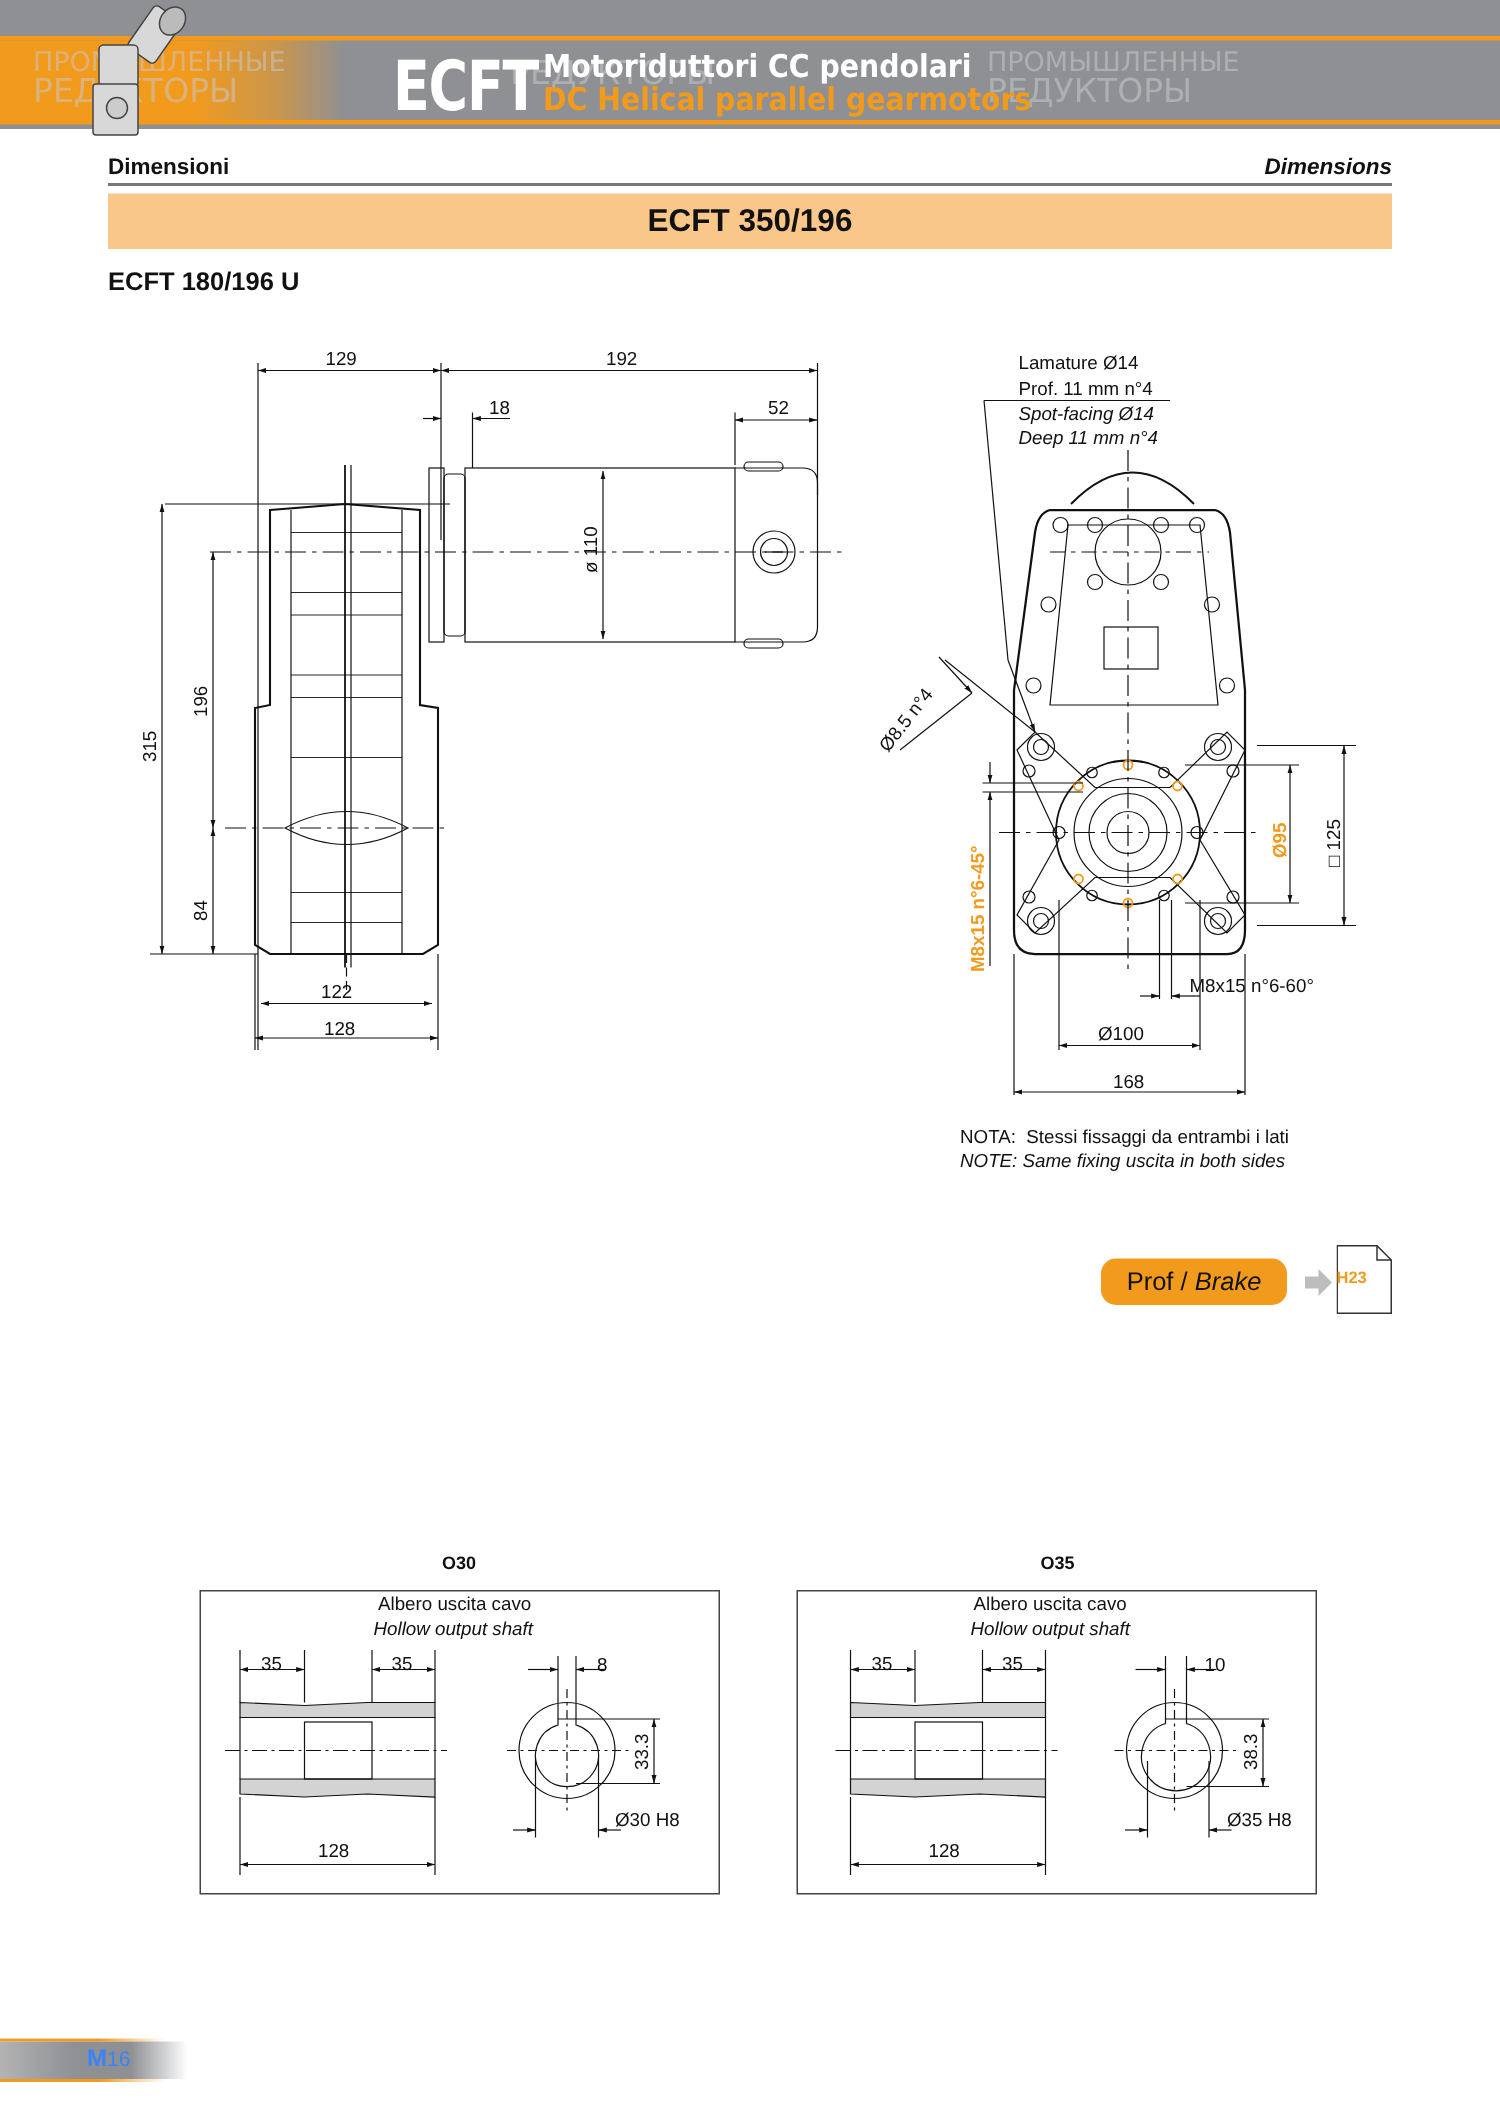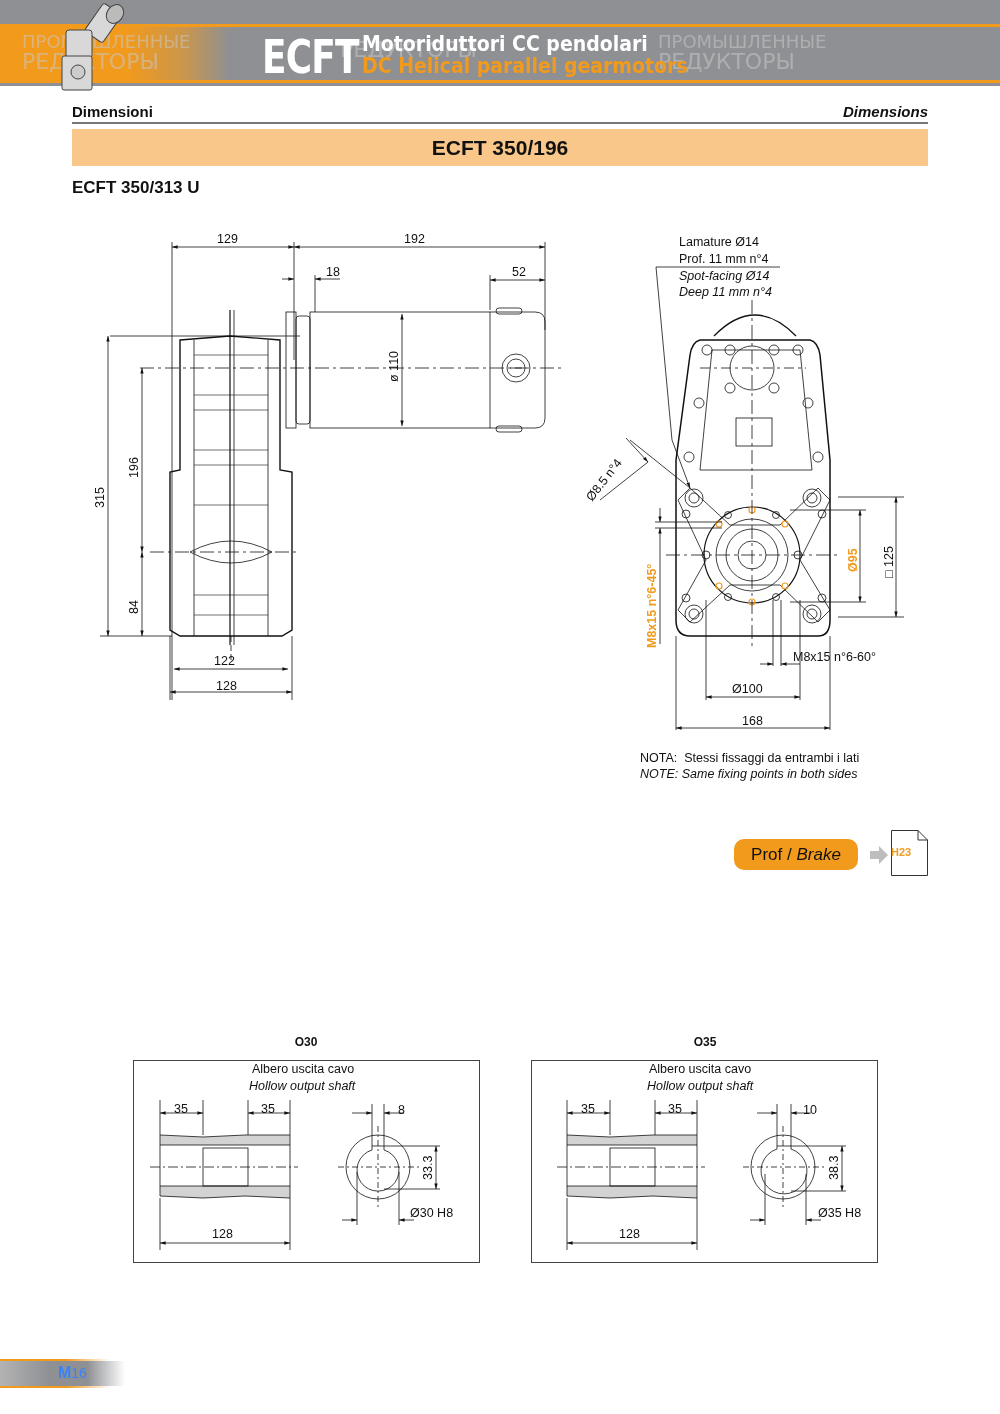--- a/index.html
+++ b/index.html
@@ -68,21 +68,21 @@
 </svg>
 
 <div class="abs hdr-code">ECFT</div>
 <div class="abs hdr-title-it">Motoriduttori CC pendolari</div>
 <div class="abs hdr-title-en">DC Helical parallel gearmotors</div>
 
 <div class="abs sec-it">Dimensioni</div>
 <div class="abs sec-en">Dimensions</div>
 <div class="abs sec-rule"></div>
 <div class="abs model-band">ECFT 350/196</div>
-<div class="abs variant">ECFT 350/313 U</div>
+<div class="abs variant">ECFT 180/196 U</div>
 
 <svg class="abs drawing" width="1000" height="800">
   <defs>
     <marker id="ar" viewBox="0 0 10 10" refX="10" refY="5" markerWidth="7" markerHeight="7" orient="auto-start-reverse">
         <path d="M0,2 L10,5 L0,8 z" fill="#111"></path>
       </marker>
   </defs>
   <g stroke="#111" stroke-width="0.8" fill="none">
 
     <line x1="172" y1="242" x2="172" y2="700"></line>
@@ -246,21 +246,21 @@
     <text transform="translate(857,572) rotate(-90)" fill="#f29a1c" font-weight="bold">Ø95</text>
     <text transform="translate(893,578) rotate(-90)">□ 125</text>
     <text x="793" y="661">M8x15 n°6-60°</text>
     <text x="732" y="693">Ø100</text>
     <text x="742" y="725">168</text>
   </g>
 </svg>
 
 <div class="abs note">
   <div><span>NOTA:</span>&nbsp; <span>Stessi fissaggi da entrambi i lati</span></div>
-  <div><i>NOTE:</i> <i>Same fixing points in both sides</i></div>
+  <div><i>NOTE:</i> <i>Same fixing uscita in both sides</i></div>
 </div>
 
 <div class="abs brake-btn"><span>Prof / </span><i>Brake</i></div>
 <svg class="abs arrow-icon" width="20" height="20">
     <path d="M0,6 L9,6 L9,1 L18,10 L9,19 L9,14 L0,14 Z" fill="#bdbdbd"></path>
   </svg>
 <svg class="abs doc-icon" width="37" height="46">
     <path d="M0.5,0.5 L27,0.5 L36.5,10 L36.5,45.5 L0.5,45.5 Z" fill="#fff" stroke="#333"></path>
     <path d="M27,0.5 L27,10 L36.5,10" fill="none" stroke="#333"></path>
   </svg>

